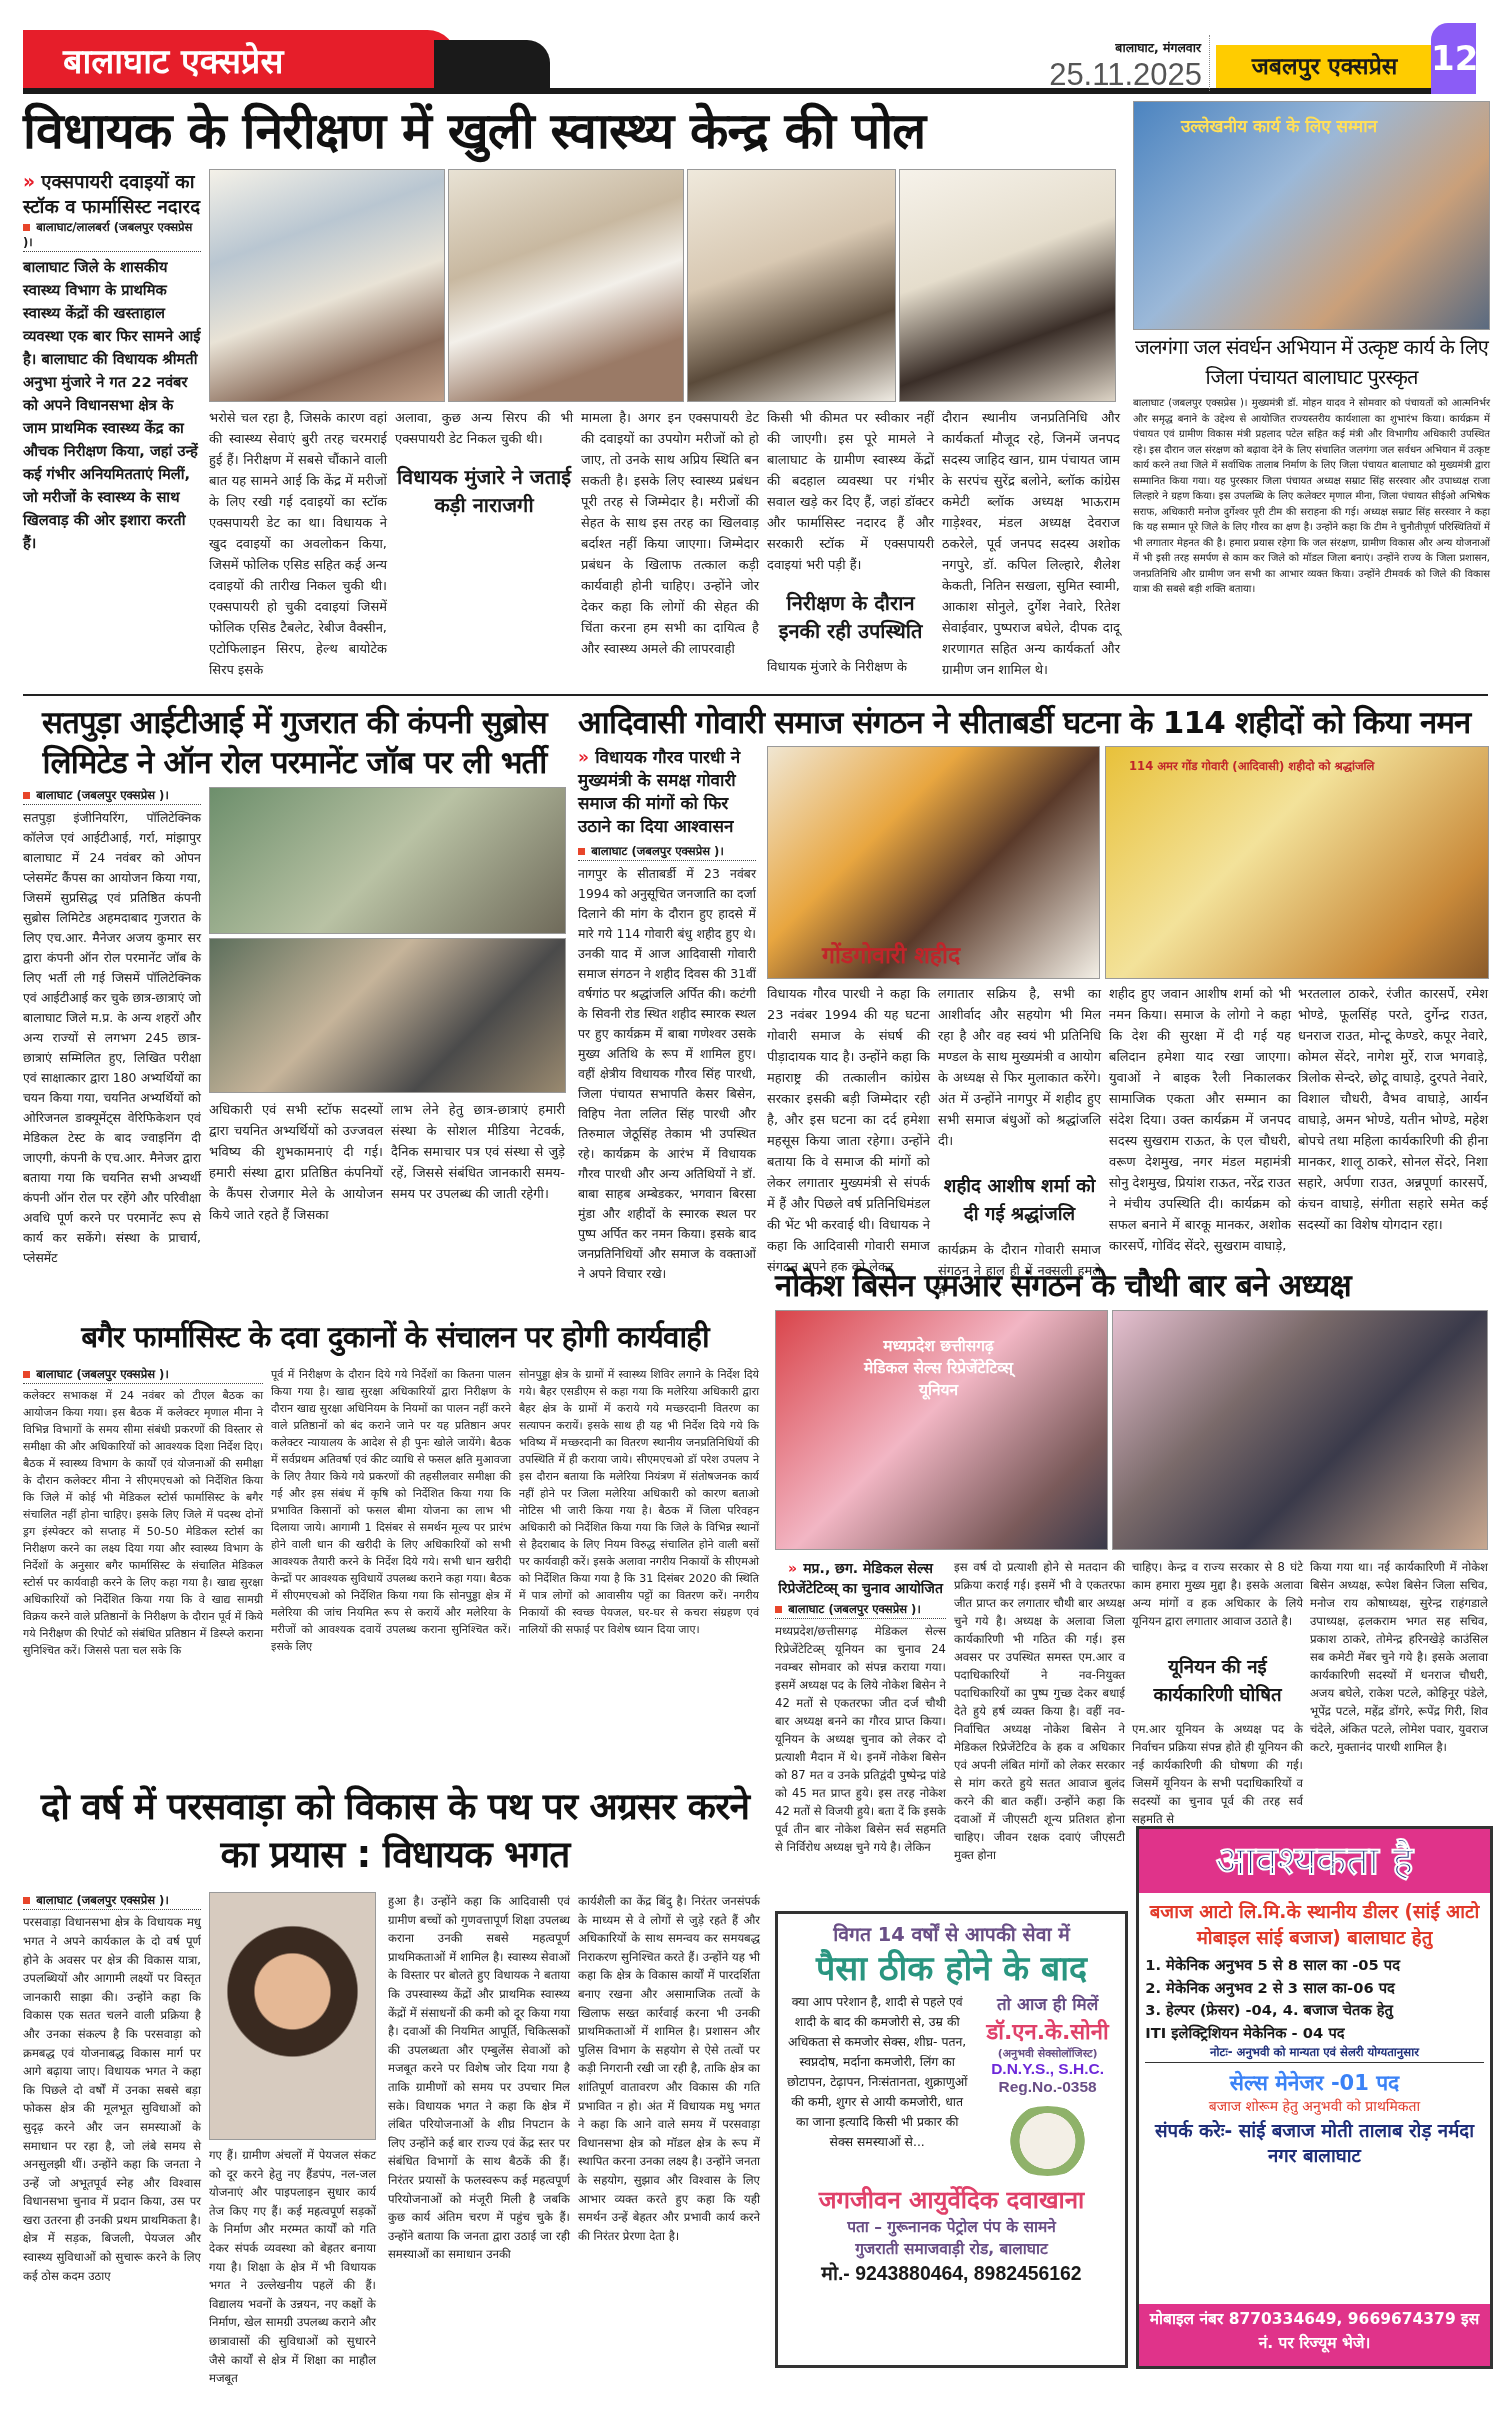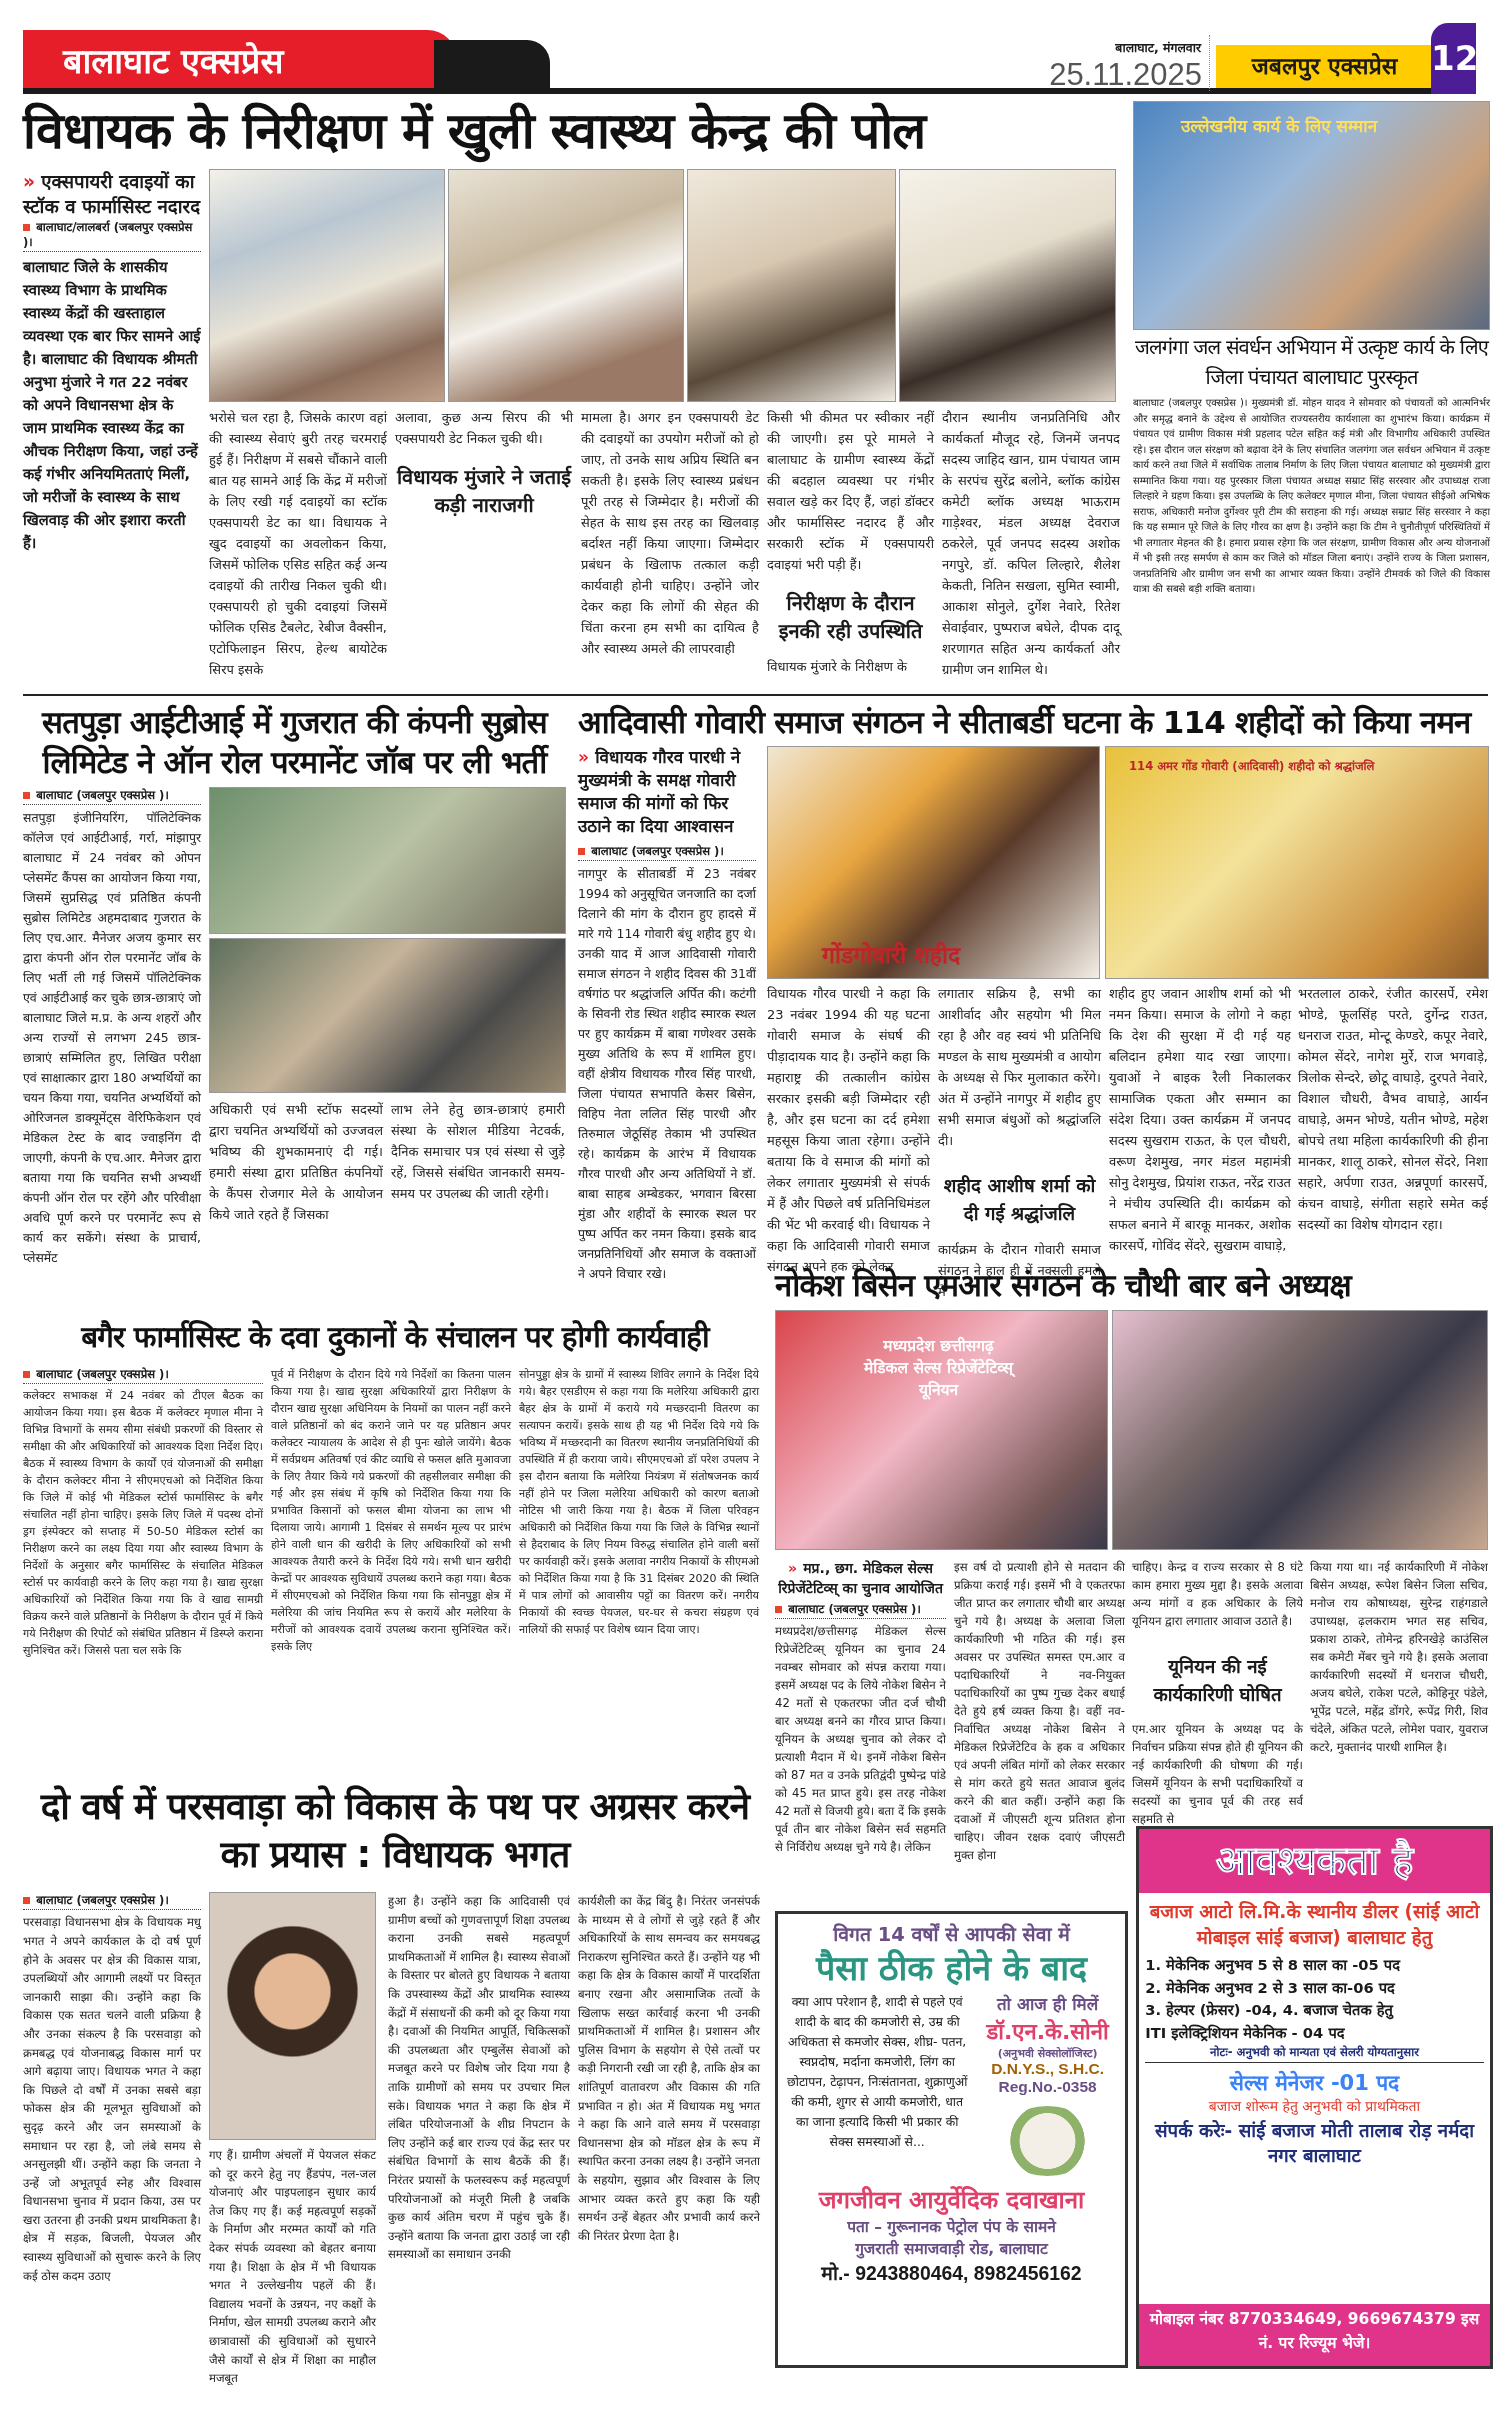--- a/index.html
+++ b/index.html
@@ -5,21 +5,21 @@
 *{box-sizing:border-box;margin:0;padding:0}
 body{width:1510px;height:2426px;background:#fff;font-family:"DejaVu Sans","Liberation Sans",sans-serif;color:#1a1a1a;position:relative;overflow:hidden}
 .abs{position:absolute}
 .masthead-left{left:23px;top:29.5px;width:434px;height:62px;background:#e61e2a;border-radius:0 29.5px 0 0;color:#fff;font-weight:bold;font-size:34px;line-height:62px;padding-left:40px}
 .masthead-black{left:434px;top:40px;width:116px;height:51px;background:#1a1a1a;border-radius:0 23px 0 0}
 .masthead-rule{left:23px;top:88px;width:1450px;height:6.2px;background:#1a1a1a}
 .dateplace{left:1054px;top:39px;width:147px;text-align:right;font-size:12.4px;font-weight:bold}
 .date{left:1000px;top:57px;width:202px;text-align:right;font-size:31px;color:#555;font-family:"Liberation Sans",sans-serif}
 .vsep{left:1209px;top:35px;width:0;height:56px;border-left:1.6px dotted #888}
 .paper-name{left:1216px;top:45px;width:217px;height:43px;background:#ffcc00;font-weight:bold;font-size:23px;line-height:43px;text-align:center}
-.pageno{left:1431px;top:23px;width:45px;height:71px;background:#4c1d95;color:#fff;font-size:34px;font-weight:bold;text-align:center;line-height:71px;border-radius:17px 0 0 0}
+.pageno{left:1431px;top:23px;width:45px;height:71px;background:#8b5cf6;color:#fff;font-size:34px;font-weight:bold;text-align:center;line-height:71px;border-radius:17px 0 0 0}
 .hl{font-weight:bold;color:#111;letter-spacing:-0.8px}
 .photo{background:linear-gradient(135deg,#c9b49a,#8a7560 50%,#d9c9b0);border:0.8px solid #999}
 .photo.blue{background:linear-gradient(135deg,#4c84c0,#9bb8d8 40%,#caa07a 70%,#5a6a80)}
 .photo.green{background:linear-gradient(135deg,#6d8f6c,#b9c2a4 50%,#6f6a5a)}
 .photo.yellow{background:linear-gradient(135deg,#e8c13a,#f3e29a 40%,#c98a3a 80%,#8a5a2a)}
 .photo.red{background:linear-gradient(135deg,#d9444a,#f2b6c4 45%,#7a5a5a 80%,#3a3a4a)}
 .photo.portrait{background:radial-gradient(circle at 50% 40%,#e5b895 0 22%,#3a2a20 23% 38%,#d7cbbf 39%)}
 .body{font-size:13px;line-height:21px;text-align:justify;color:#222;font-family:"DejaVu Sans",sans-serif}
 .dateline{font-size:11.6px;font-weight:bold;border-bottom:1.6px dotted #444;padding-bottom:2.3px;margin-bottom:3.1px}
 .dateline:before{content:"";display:inline-block;width:7px;height:7px;background:#e8452a;margin-right:6.2px}
@@ -144,21 +144,21 @@
 
 <div class="abs ad-box" style="left:775px;top:1911px;width:353px;height:457px;padding:6.2px">
   <div style="text-align:center;font-weight:bold;font-size:19.4px;color:#6a4f86">विगत 14 वर्षों से आपकी सेवा में</div>
   <div style="text-align:center;font-weight:bold;font-size:34px;line-height:42px;color:#2a9580">पैसा ठीक होने के बाद</div>
   <div style="display:flex;gap:6.2px;margin-top:3.1px">
     <div style="width:186px;font-size:12.4px;line-height:20px;text-align:center">क्या आप परेशान है, शादी से पहले एवं शादी के बाद की कमजोरी से, उम्र की अधिकता से कमजोर सेक्स, शीघ्र- पतन, स्वप्नदोष, मर्दाना कमजोरी, लिंग का छोटापन, टेढ़ापन, निःसंतानता, शुक्राणुओं की कमी, शुगर से आयी कमजोरी, धात का जाना इत्यादि किसी भी प्रकार की सेक्स समस्याओं से...</div>
     <div style="flex:1;text-align:center">
       <div style="font-weight:bold;font-size:17px;color:#6a4f86">तो आज ही मिलें</div>
       <div style="font-weight:bold;font-size:22px;color:#e0416a">डॉ.एन.के.सोनी</div>
       <div style="font-weight:bold;font-size:11px;color:#6a4f86">(अनुभवी सेक्सोलॉजिस्ट)</div>
-      <div style="font-weight:bold;font-size:15.5px;color:#a16207;font-family:'Liberation Sans',sans-serif">D.N.Y.S., S.H.C.</div>
+      <div style="font-weight:bold;font-size:15.5px;color:#6d28d9;font-family:'Liberation Sans',sans-serif">D.N.Y.S., S.H.C.</div>
       <div style="font-weight:bold;font-size:15.5px;color:#6a4f86;font-family:'Liberation Sans',sans-serif">Reg.No.-0358</div>
       <div style="width:101px;height:70px;margin:9.3px auto 0;border-radius:50%;background:radial-gradient(circle,#f3efe6 0 45%,#8fb26a 46% 60%,#fff 61%)"></div>
     </div>
   </div>
   <div style="text-align:center;font-weight:bold;font-size:24px;color:#e0416a;margin-top:6.2px">जगजीवन आयुर्वेदिक दवाखाना</div>
   <div style="text-align:center;font-weight:bold;font-size:15.5px;color:#6a4f86">पता – गुरूनानक पेट्रोल पंप के सामने</div>
   <div style="text-align:center;font-weight:bold;font-size:15.5px;color:#6a4f86">गुजराती समाजवाड़ी रोड, बालाघाट</div>
   <div style="text-align:center;font-weight:bold;font-size:19.4px;font-family:'Liberation Sans',sans-serif">मो.- 9243880464, 8982456162</div>
 </div>
 

